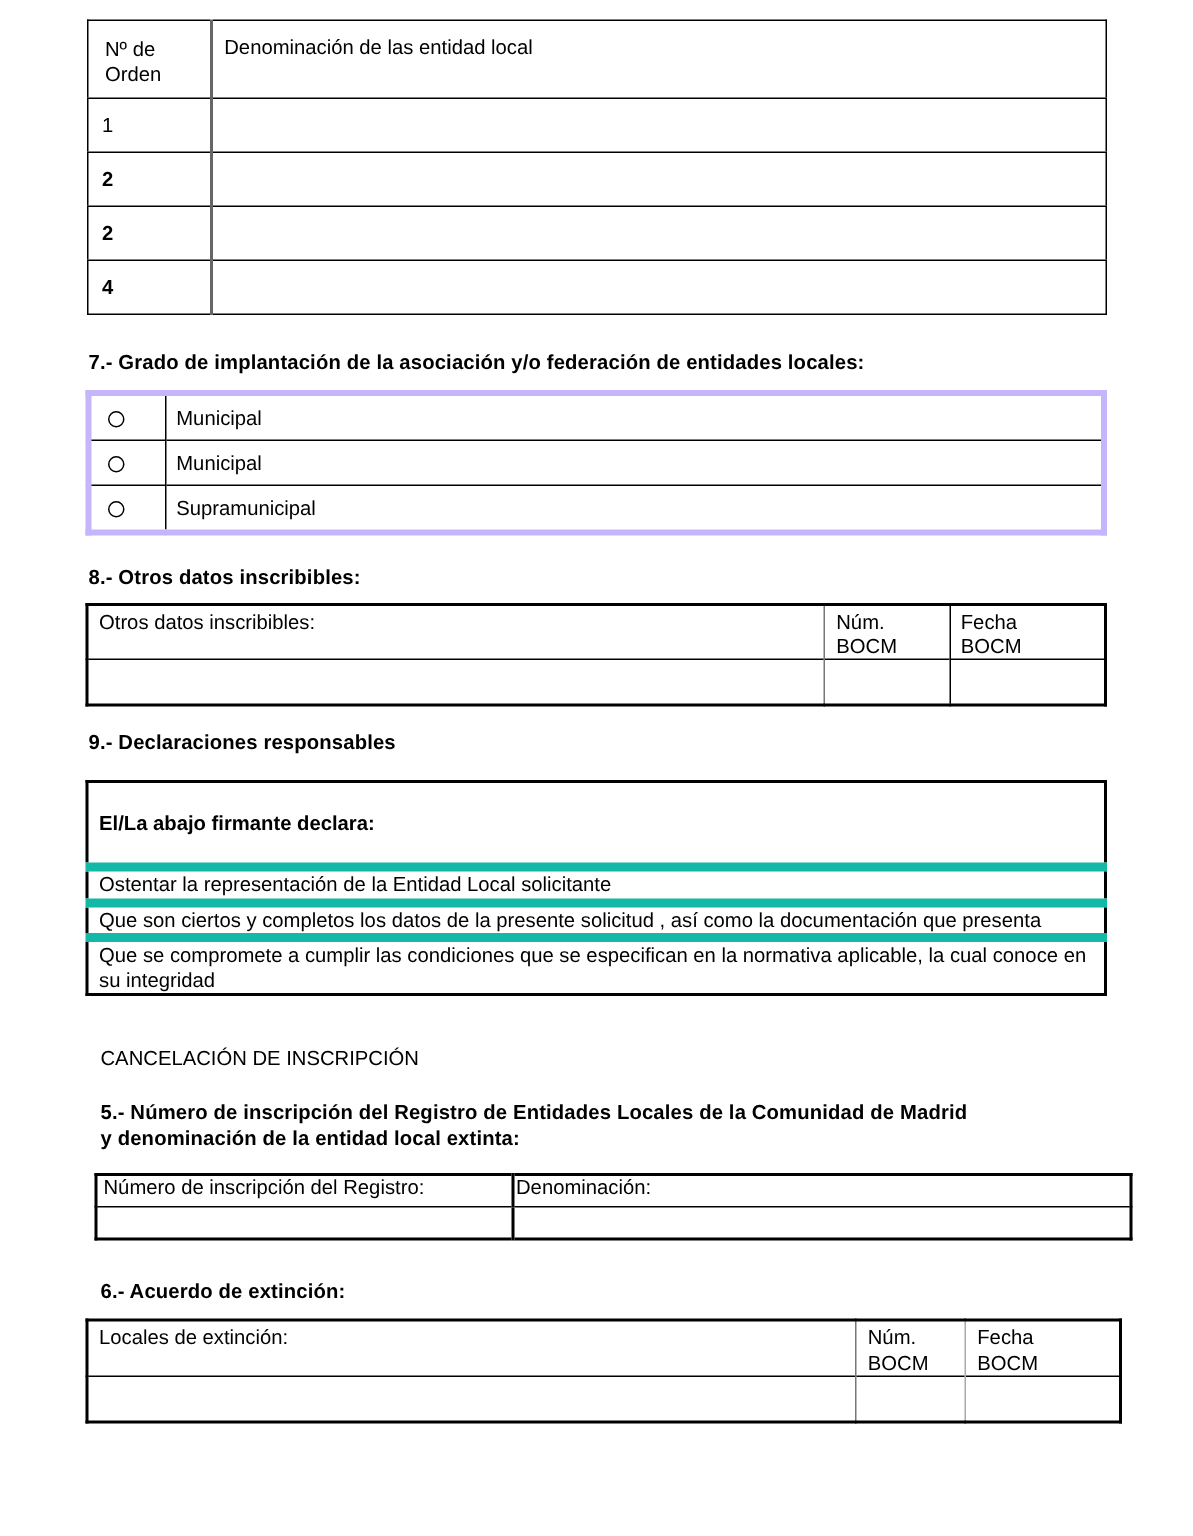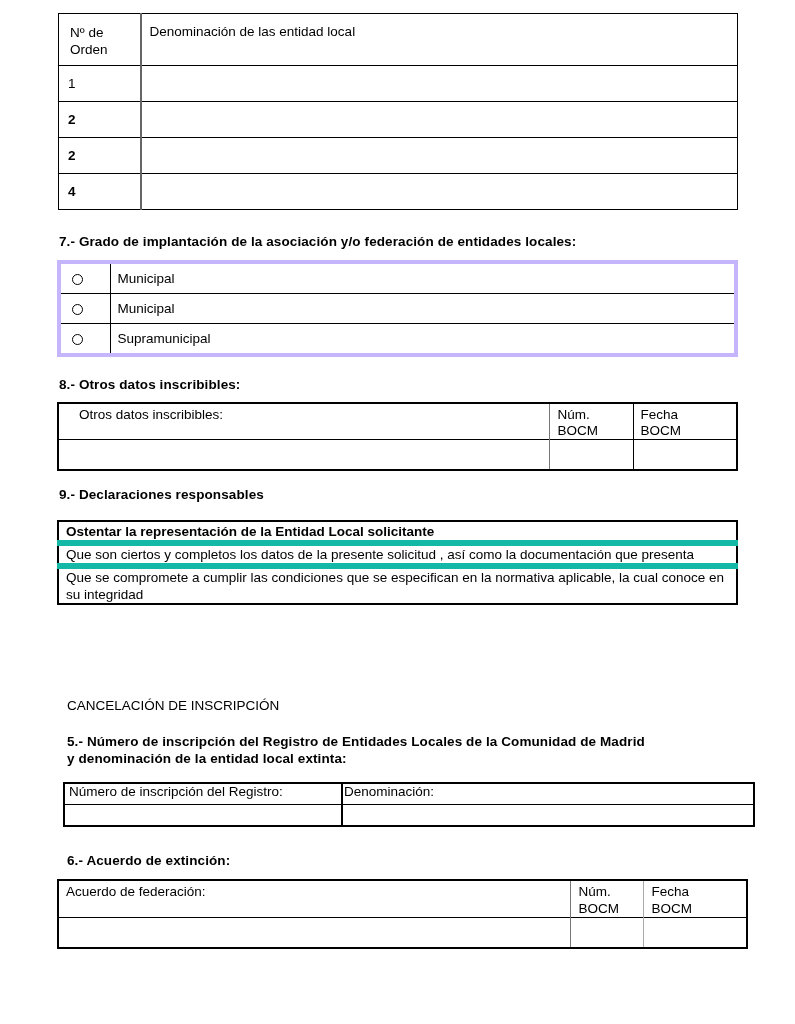--- a/index.html
+++ b/index.html
@@ -31,21 +31,21 @@
     #t-grado tr:first-child td { border-top: none; }
     #t-grado td.radio { width: 51px; border-right: 1px solid #000; text-align: left; padding-left: 11px; box-sizing: border-box; }
     #t-grado td.lbl { padding-left: 7px; }
     .radio-circle { display: inline-block; width: 9px; height: 9px; border: 1px solid #000; border-radius: 50%; vertical-align: middle; }
 
     
     #h8 { left: 59px; top: 377px; }
     #t-otros { left: 57px; top: 402px; width: 681px; border: 2px solid #000; }
     #t-otros tr.h td { height: 35px; padding-top: 3px; box-sizing: border-box; line-height: 16px; }
     #t-otros tr.b td { height: 29px; border-top: 1px solid #000; }
-    #t-otros td.main { padding-left: 20px; }
+    #t-otros td.main { padding-left: 7px; }
     #t-otros td.num { width: 84px; border-left: 1px solid #777; padding-left: 8px; }
     #t-otros td.fecha { width: 104px; border-left: 1px solid #000; padding-left: 7px; }
 
     
     #h9 { left: 59px; top: 487px; text-align: right; }
     #t-decl { left: 57px; top: 520px; width: 681px; border: 2px solid #000; }
     #t-decl td { padding-left: 7px; border-top: 6px solid #14b8a6; line-height: 17px; }
     #t-decl tr:first-child td { border-top: none; height: 53px; vertical-align: middle; font-weight: bold; }
     #t-decl tr.single td { height: 18px; }
 
@@ -134,20 +134,23 @@
     <td class="main"></td>
     <td class="num"></td>
     <td class="fecha"></td>
   </tr>
 </tbody>
   </table>
 
 <div id="h9" class="abs heading">9.- Declaraciones responsables</div>
 <table id="t-decl" class="abs">
   <tbody>
+      <tr>
+        <td>El/La abajo firmante declara:</td>
+      </tr>
   <tr class="single">
         <td>Ostentar la representación de la Entidad Local solicitante</td>
       </tr>
   <tr>
         <td>Que son ciertos y completos los datos de la presente solicitud , así como la documentación que presenta</td>
       </tr>
   <tr>
         <td>Que se compromete a cumplir las condiciones que se especifican en la normativa aplicable, la cual conoce en su integridad</td>
       </tr>
 </tbody>
@@ -168,21 +171,21 @@
     <td class="n"></td>
     <td class="d"></td>
   </tr>
 </tbody>
   </table>
 
 <div id="h6" class="abs heading">6.- Acuerdo de extinción:</div>
 <table id="t-acuerdo" class="abs">
   <tbody>
       <tr class="h">
-    <td class="main">Acuerdo de federación:</td>
+    <td class="main">Locales de extinción:</td>
     <td class="num">
       <span>Núm.</span><br>
       <span>BOCM</span>
     </td>
     <td class="fecha">
       <span>Fecha</span><br>
       <span>BOCM</span>
     </td>
   </tr>
   <tr class="b">

